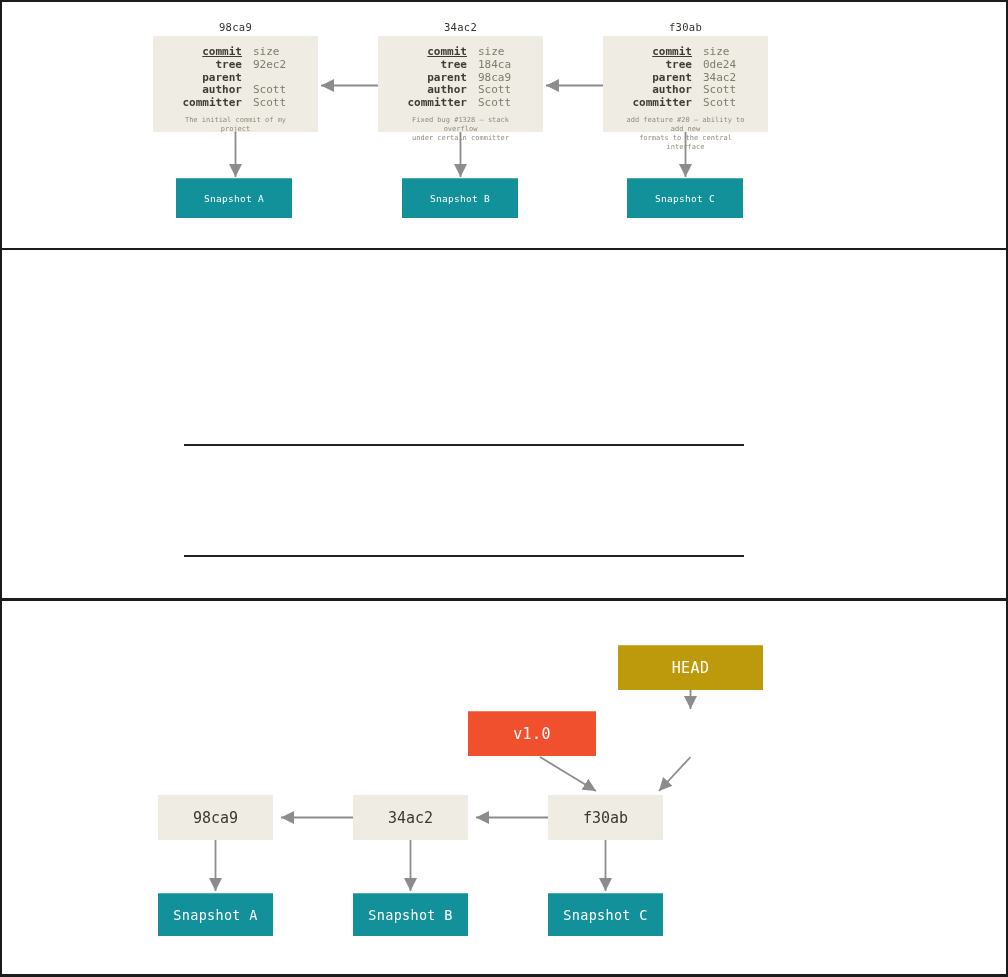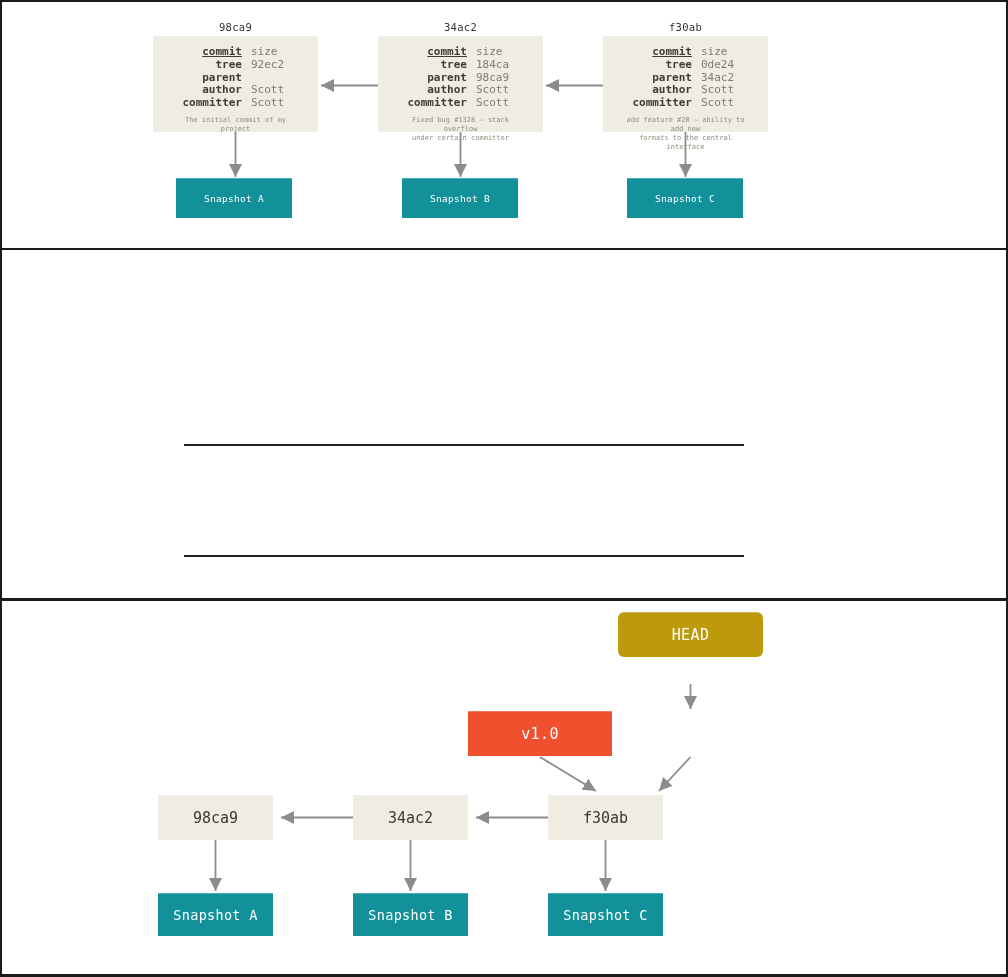--- a/index.html
+++ b/index.html
@@ -21,24 +21,24 @@
 
   
   .hash-label{
     position:absolute;width:165px;text-align:center;
     font-size:10.5px;color:#33322c;letter-spacing:0.3px;
   }
   .commit-box{
     position:absolute;width:165px;height:96px;top:36px;
     background:#efede3;box-sizing:border-box;padding-top:10px;
   }
-  .kv-row{display:flex;line-height:12.8px;font-size:11px;}
+  .kv-row{display:flex;line-height:12.8px;font-size:11px;gap:8px;}
   .kv-key{width:89px;text-align:right;font-weight:bold;color:#3f3d32;}
   .kv-key.u{text-decoration:underline;}
-  .kv-val{margin-left:9px;color:#7e7b6b;}
+  .kv-val{margin-left:3px;color:#7e7b6b;}
   .commit-msg{
     margin-top:6px;text-align:center;
     font-size:7px;line-height:9px;color:#8f8c7c;padding:0 16px;
   }
   .snapshot-sm{
     position:absolute;width:116px;height:40px;top:178px;
     background:#12919a;color:#ffffff;
     font-size:9.5px;letter-spacing:0.3px;
     display:flex;align-items:center;justify-content:center;
     box-shadow:inset 0 1px 0 rgba(255,255,255,.25);
@@ -188,22 +188,22 @@
     <div class="commit-msg">
       <div>add feature #20 – ability to add new</div>
       <div>formats to the central interface</div>
     </div>
   </div>
 
   <div class="snapshot-sm" style="left:176px;">Snapshot A</div>
   <div class="snapshot-sm" style="left:402px;">Snapshot B</div>
   <div class="snapshot-sm" style="left:627px;">Snapshot C</div>
 
-  <div class="big-box gold" style="left:618px;top:612px;border-radius:6px;">HEAD</div>
-  <div class="big-box orange" style="left:468px;top:711px;width:144px;">v1.0</div>
+  <div class="big-box gold" style="left:618px;top:645px;">HEAD</div>
+  <div class="big-box orange" style="left:468px;top:711px;width:128px;">v1.0</div>
 
   <div class="commit-sm" style="left:158px;">98ca9</div>
   <div class="commit-sm" style="left:353px;">34ac2</div>
   <div class="commit-sm" style="left:548px;">f30ab</div>
 
   <div class="snapshot-lg" style="left:158px;">Snapshot A</div>
   <div class="snapshot-lg" style="left:353px;">Snapshot B</div>
   <div class="snapshot-lg" style="left:548px;">Snapshot C</div>
 
 </div>

